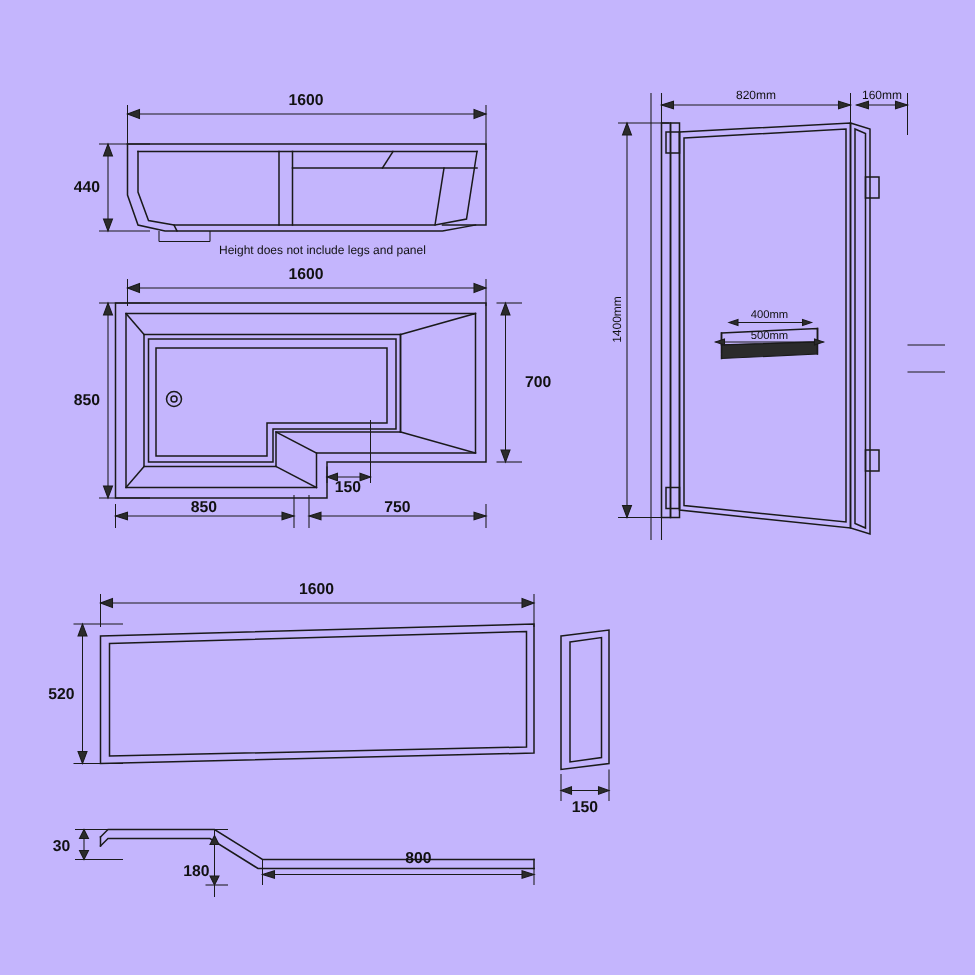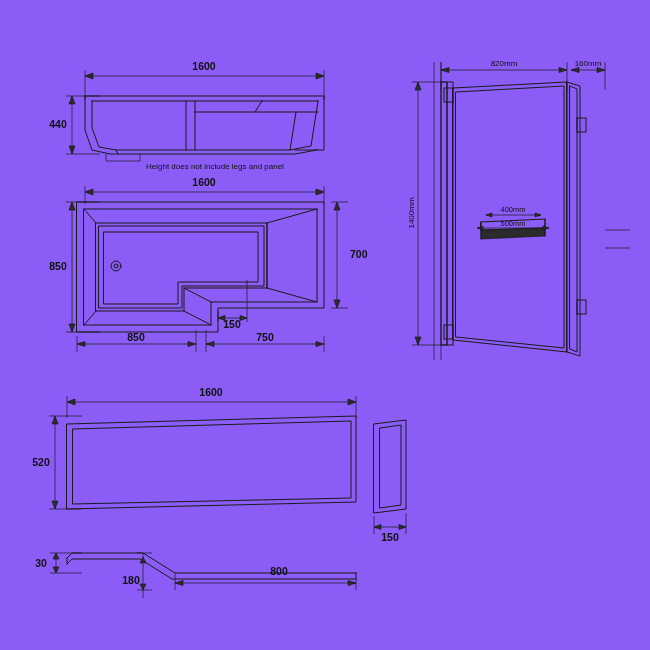--- a/index.html
+++ b/index.html
@@ -7,21 +7,21 @@
     padding: 0;
     background: #ffffff;
   }
   body {
     font-family: "Liberation Sans", sans-serif;
   }
   #sheet {
     position: relative;
     width: 650px;
     height: 650px;
-    background: #8b5cf6;
+    background: #c4b5fd;
     overflow: hidden;
   }
   #sheet svg {
     position: absolute;
     left: 0;
     top: 0;
   }
   .ln {
     stroke: #1a1a1a;
     stroke-width: 1;

